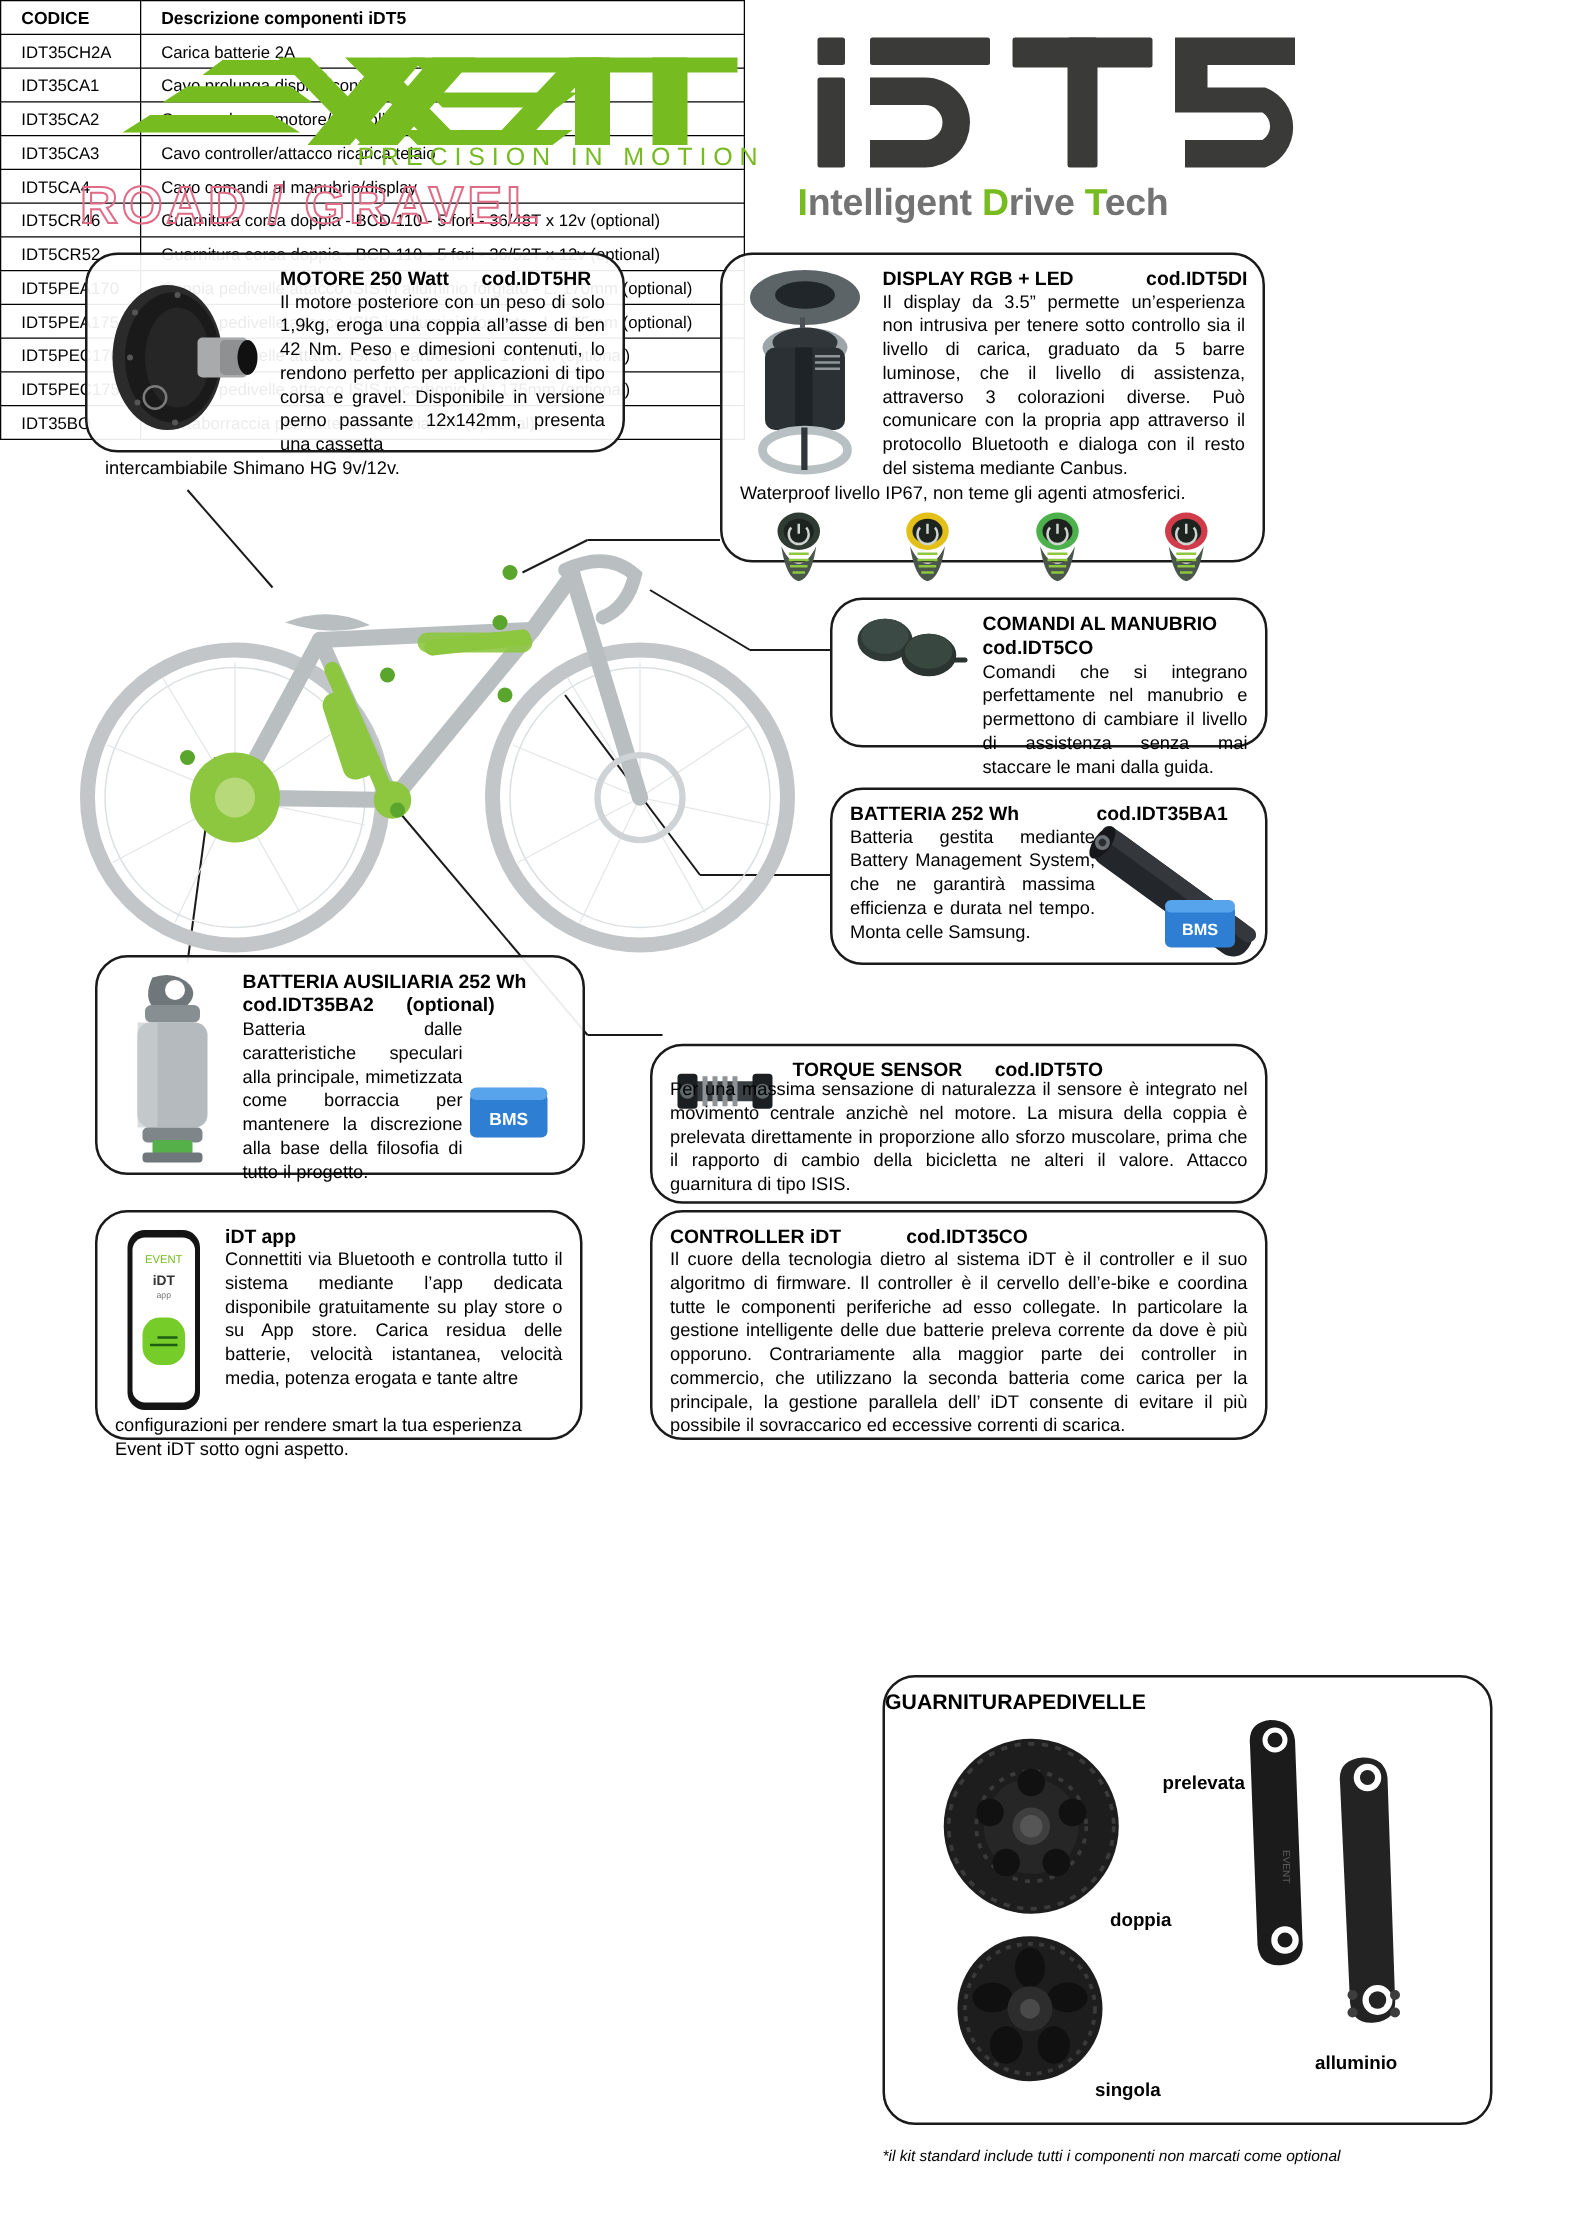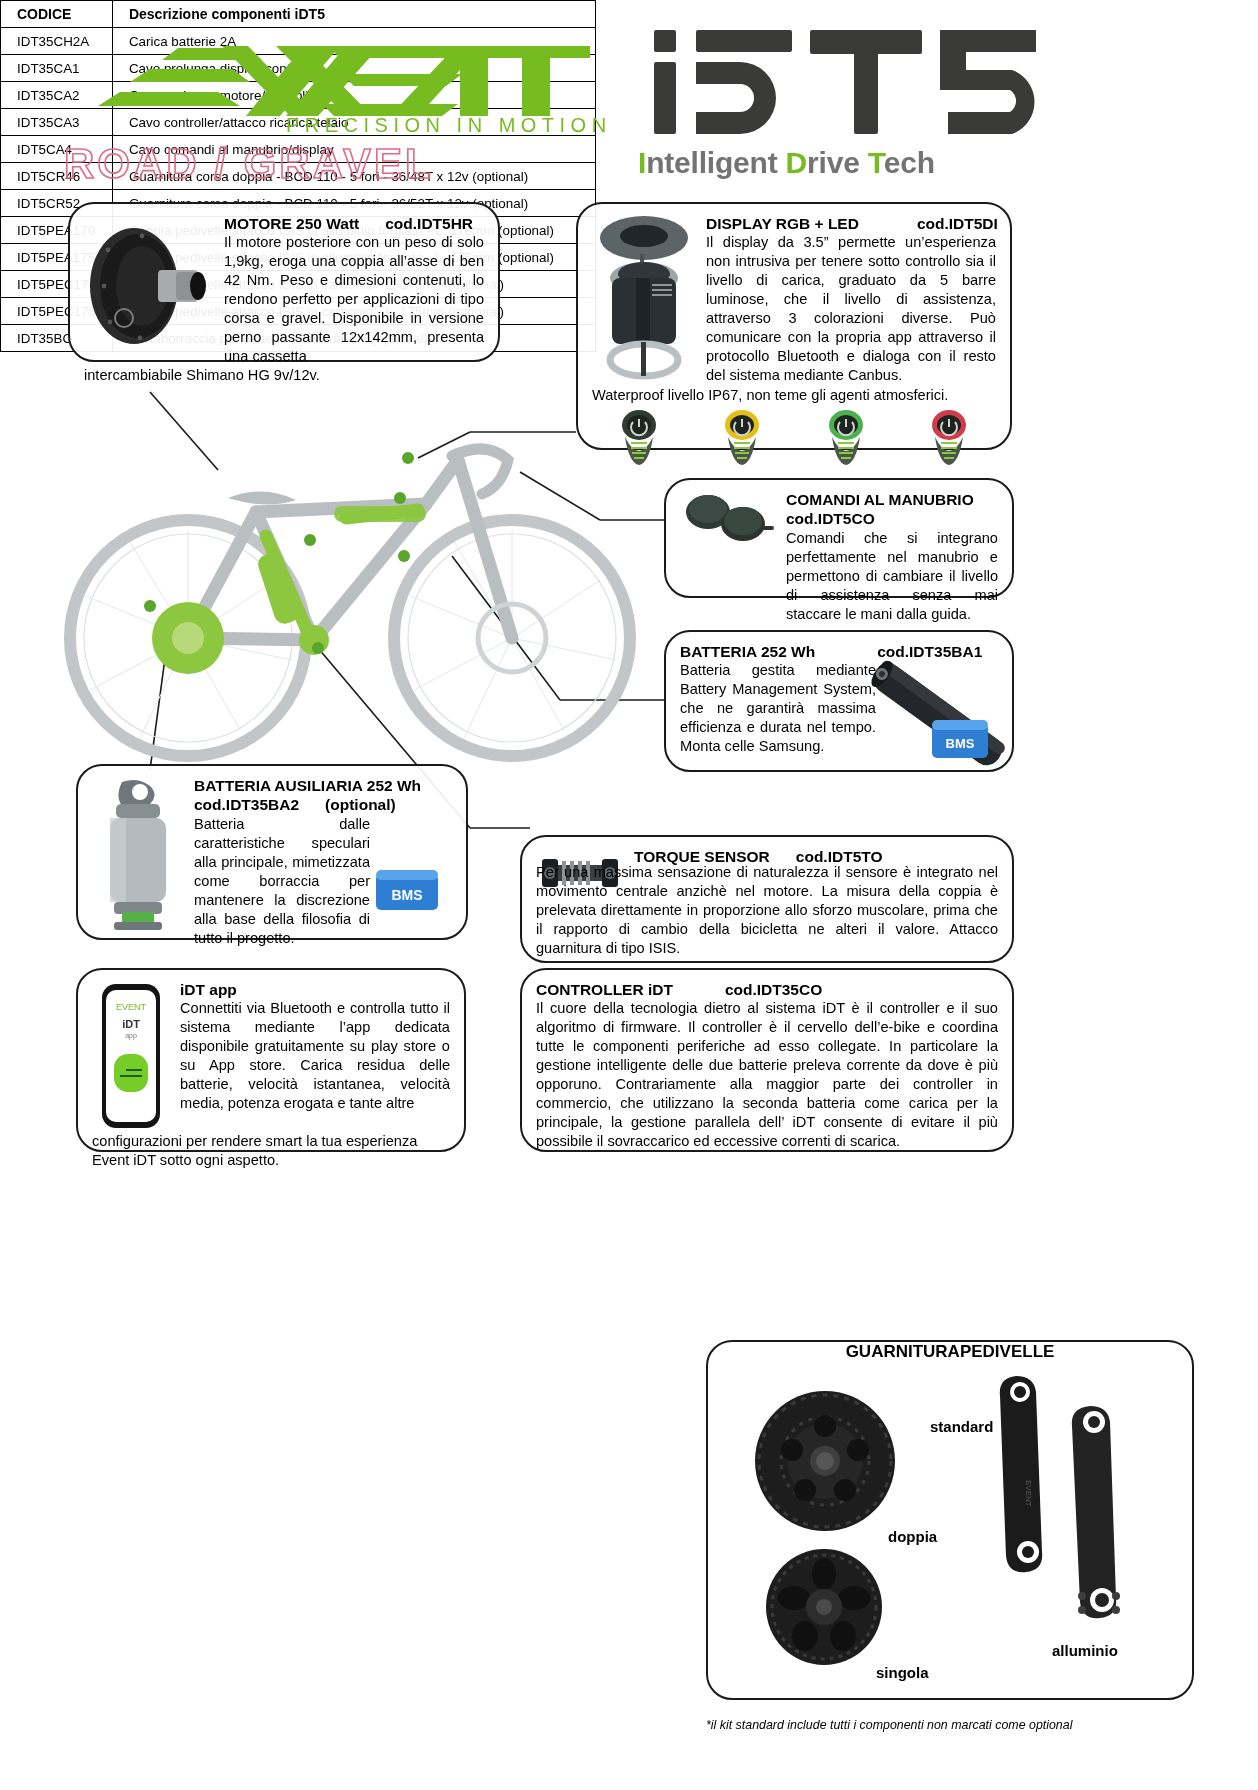--- a/index.html
+++ b/index.html
@@ -78,21 +78,21 @@
     overflow: hidden;
   }
   #comp-table th { font-weight: 700; font-size: 14px; }
   #comp-table td.code, #comp-table th.code { width: 108px; }
 
   
   #crank-panel {
     left: 706px; top: 1340px; width: 488px; height: 360px;
     border: 2.2px solid #1a1a1a; border-radius: 26px;
   }
-  .panel-head { display: flex; justify-content: center; }
+  .panel-head { display: flex; justify-content: flex-start; padding-top: 10px; }
   .panel-head span { font-size: 17px; font-weight: 700; }
   #footnote {
     left: 706px; top: 1718px; width: 520px;
     font-size: 12.4px; font-style: italic;
   }
 
   .lbl { position: absolute; font-size: 15px; font-weight: 700; }
 
   
   .led-row { display: flex; justify-content: space-between; padding: 4px 22px 0 22px; }
@@ -573,21 +573,21 @@
     <span class="lbl" style="left:168px; top:322px;">singola</span>
 
     <svg class="abs" style="left:278px; top:28px;" width="74" height="204" viewBox="0 0 74 204">
       <path d="M30 6 q18 0 20 16 l6 160 q2 18 -16 20 q-18 2 -20 -16 L14 26 q-2 -18 16 -20 z" fill="#1b1b1b"></path>
       <circle cx="34" cy="22" r="10" fill="#fff"></circle>
       <circle cx="34" cy="22" r="6" fill="#1b1b1b"></circle>
       <circle cx="42" cy="182" r="11" fill="#fff"></circle>
       <circle cx="42" cy="182" r="6" fill="#1b1b1b"></circle>
       <text x="40" y="110" font-family="Liberation Sans, sans-serif" font-size="8" fill="#5a5a5a" transform="rotate(90 40 110)">EVENT</text>
     </svg>
-    <span class="lbl" style="left:222px; top:76px;">standard</span>
+    <span class="lbl" style="left:222px; top:76px;">prelevata</span>
 
     <svg class="abs" style="left:350px; top:58px;" width="76" height="224" viewBox="0 0 76 224">
       <path d="M32 6 q18 0 20 16 l6 176 q2 18 -16 20 q-18 2 -20 -16 L14 26 q-2 -18 18 -20 z" fill="#232323"></path>
       <circle cx="36" cy="22" r="11" fill="#fff"></circle>
       <circle cx="36" cy="22" r="6" fill="#232323"></circle>
       <circle cx="44" cy="200" r="12" fill="#fff"></circle>
       <circle cx="44" cy="200" r="7" fill="#232323"></circle>
       <g fill="#3d3d3d">
         <circle cx="24" cy="196" r="4"></circle>
           <circle cx="58" cy="196" r="4"></circle>

